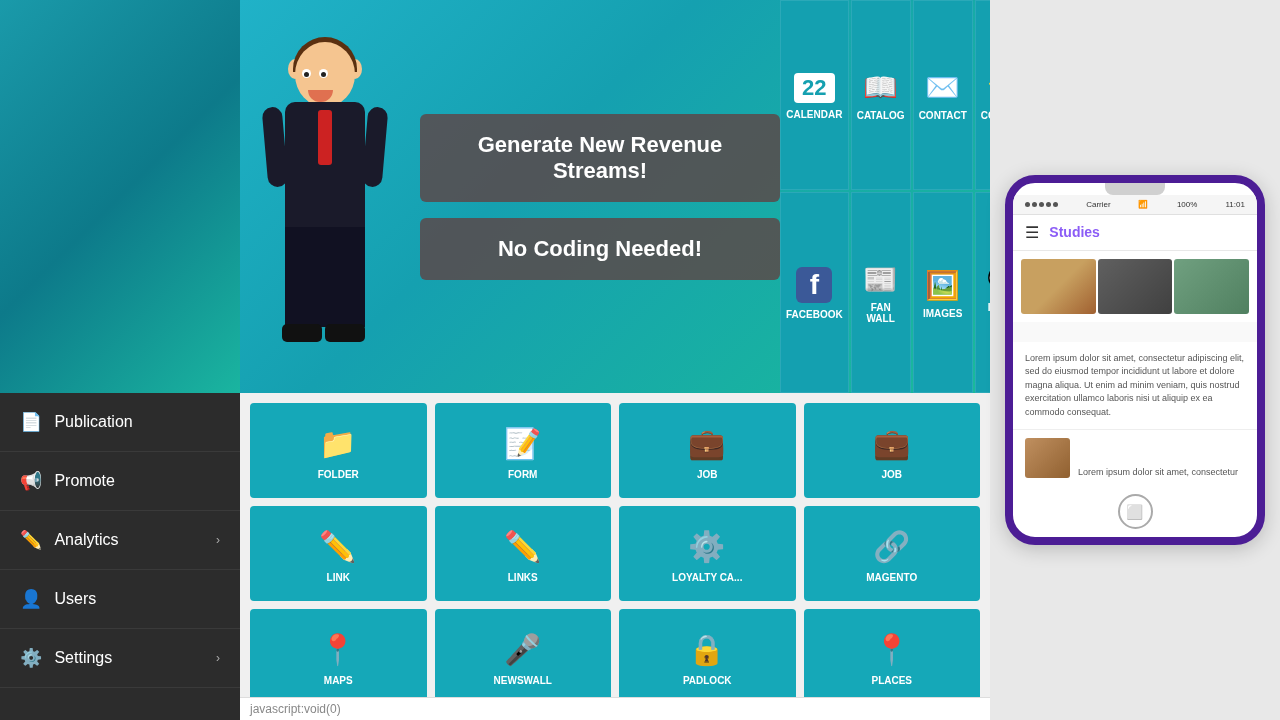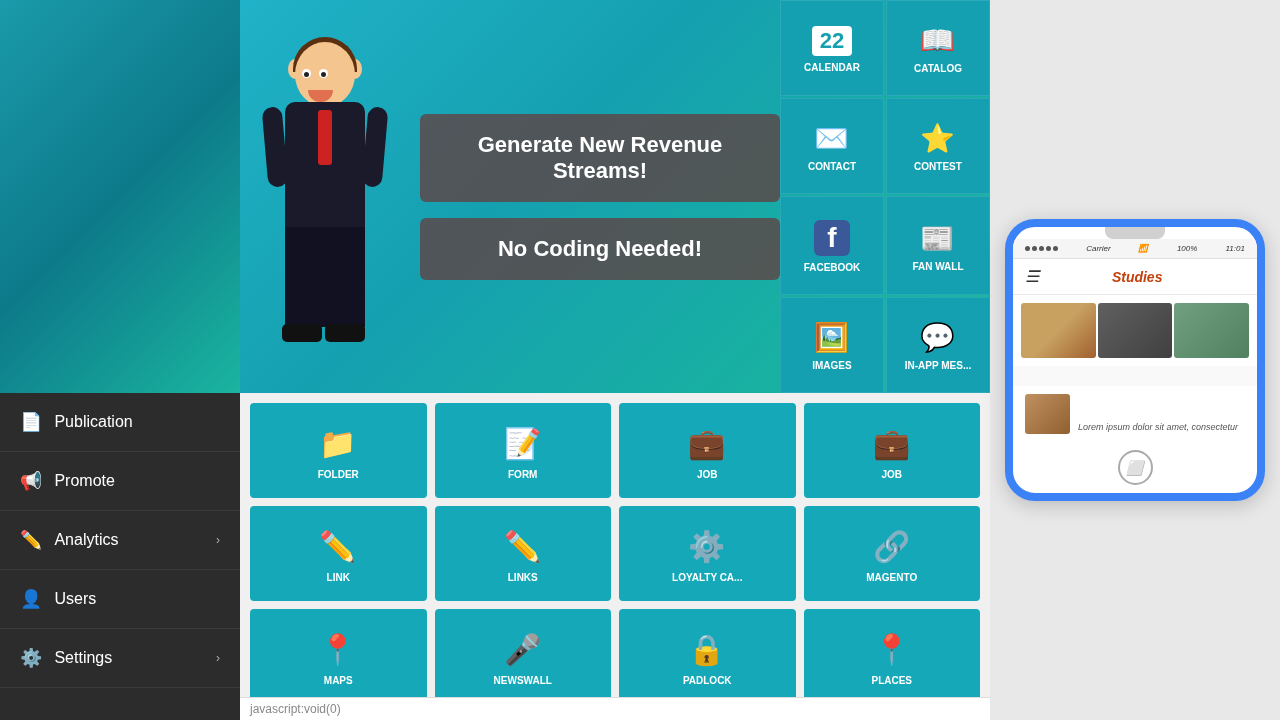--- a/index.html
+++ b/index.html
@@ -74,21 +74,21 @@
       border: none;
       cursor: pointer;
       max-width: 460px;
     }
 
     
     .icon-grid-right {
       width: 210px;
       flex-shrink: 0;
       display: grid;
-      grid-template-columns: 1fr 1fr;
+      grid-template-columns: 1fr 1fr 1fr 1fr;
       gap: 2px;
       height: 393px;
       overflow: hidden;
     }
     .icon-cell {
       background: #14a0b0;
       display: flex;
       flex-direction: column;
       align-items: center;
       justify-content: center;
@@ -134,25 +134,24 @@
       background: #e8e8e8;
       display: flex;
       align-items: center;
       justify-content: center;
       padding: 10px;
     }
     .phone-mockup {
       width: 260px;
       background: #fff;
       border-radius: 30px;
-      border: 8px solid #3b82f6;
+      border: 8px solid #4c1d95;
       box-shadow: 0 4px 20px rgba(0,0,0,0.2);
       overflow: hidden;
       position: relative;
-      font-style: italic;
     }
     .phone-top-bar {
       background: #f5f5f5;
       padding: 5px 12px;
       display: flex;
       align-items: center;
       justify-content: space-between;
       font-size: 8px;
       color: #333;
       border-bottom: 1px solid #e0e0e0;
@@ -160,21 +159,21 @@
     .phone-dots { display: flex; gap: 2px; }
     .phone-dot { width: 5px; height: 5px; background: #555; border-radius: 50%; }
     .phone-header {
       background: #fff;
       padding: 8px 12px;
       display: flex;
       align-items: center;
       border-bottom: 1px solid #e8e8e8;
     }
     .phone-menu-icon { font-size: 16px; margin-right: 10px; color: #333; }
-    .phone-title { font-size: 14px; font-weight: bold; color: #c2410c; flex: 1; text-align: center; margin-right: 20px; }
+    .phone-title { font-size: 14px; font-weight: bold; color: #8b5cf6; flex: 1; text-align: left; margin-right: 20px; }
     .phone-images {
       display: flex;
       gap: 2px;
       padding: 8px;
     }
     .phone-img {
       flex: 1;
       height: 55px;
       border-radius: 3px;
       overflow: hidden;
@@ -432,19 +431,20 @@
     <div class="phone-header">
       <span class="phone-menu-icon">☰</span>
       <span class="phone-title">Studies</span>
     </div>
     <div class="phone-images">
       <div class="phone-img phone-img-1"></div>
       <div class="phone-img phone-img-2"></div>
       <div class="phone-img phone-img-3"></div>
     </div>
     <div class="phone-spacer"></div>
+    <div class="phone-text">Lorem ipsum dolor sit amet, consectetur adipiscing elit, sed do eiusmod tempor incididunt ut labore et dolore magna aliqua. Ut enim ad minim veniam, quis nostrud exercitation ullamco laboris nisi ut aliquip ex ea commodo consequat.</div>
     <div class="phone-article">
       <div class="phone-article-img"></div>
       <div class="phone-article-text">Lorem ipsum dolor sit amet, consectetur</div>
     </div>
     <div class="phone-home-btn">⬜</div>
   </div>
 </div>
 
 </body></html>

